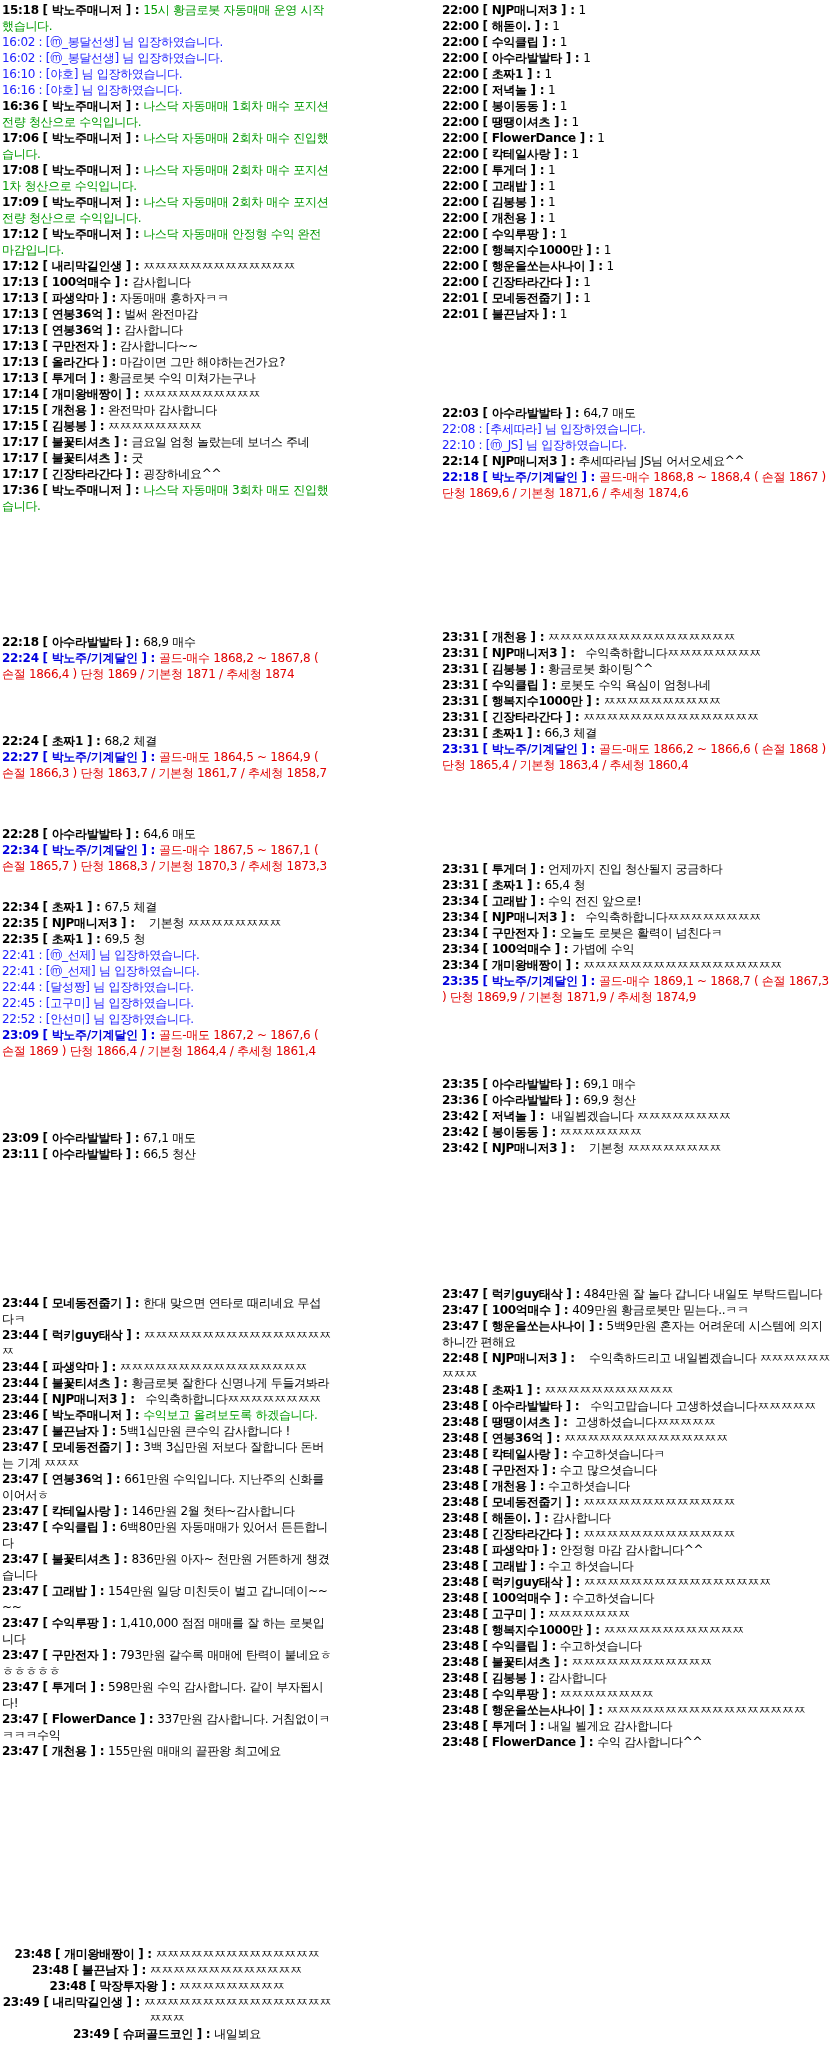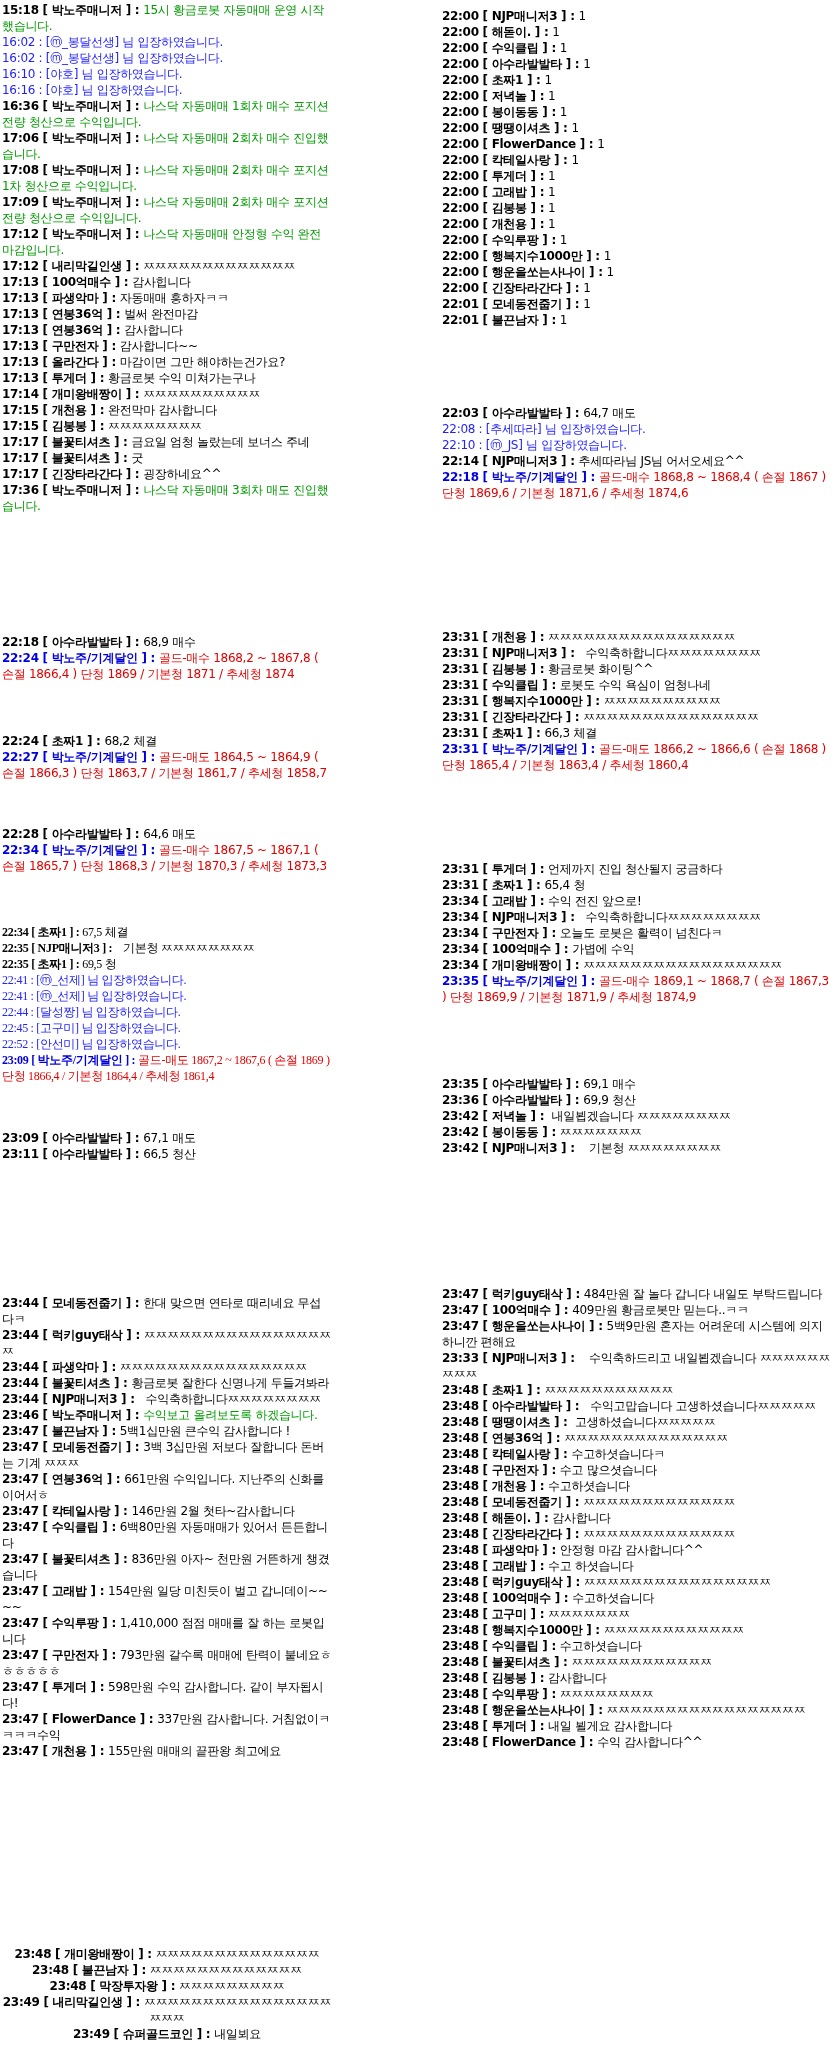--- a/index.html
+++ b/index.html
@@ -90,21 +90,21 @@
         <div class="msg"><span class="pfx bot">22:24 [ 박노주/기계달인 ] : </span><span class="body bot">골드-매수 1868,2 ~ 1867,8 ( 손절 1866,4 ) 단청 1869 / 기본청 1871 / 추세청 1874</span></div>
       </div>
       <div class="block" style="top: 733px;">
         <div class="msg"><span class="pfx user">22:24 [ 초짜1 ] : </span><span class="body user">68,2 체결</span></div>
         <div class="msg"><span class="pfx bot">22:27 [ 박노주/기계달인 ] : </span><span class="body bot">골드-매도 1864,5 ~ 1864,9 ( 손절 1866,3 ) 단청 1863,7 / 기본청 1861,7 / 추세청 1858,7</span></div>
       </div>
       <div class="block" style="top: 826px;">
         <div class="msg"><span class="pfx user">22:28 [ 아수라발발타 ] : </span><span class="body user">64,6 매도</span></div>
         <div class="msg"><span class="pfx bot">22:34 [ 박노주/기계달인 ] : </span><span class="body bot">골드-매수 1867,5 ~ 1867,1 ( 손절 1865,7 ) 단청 1868,3 / 기본청 1870,3 / 추세청 1873,3</span></div>
       </div>
-      <div class="block" style="top: 924px; font-family: Liberation Serif, serif;">
+      <div class="block" style="top: 899px;">
         <div class="msg"><span class="pfx user">22:34 [ 초짜1 ] : </span><span class="body user">67,5 체결</span></div>
         <div class="msg"><span class="pfx user">22:35 [ NJP매니저3 ] : </span><span class="body user">   기본청 ㅉㅉㅉㅉㅉㅉㅉㅉ</span></div>
         <div class="msg"><span class="pfx user">22:35 [ 초짜1 ] : </span><span class="body user">69,5 청</span></div>
         <div class="msg"><span class="enter">22:41 : [ⓜ_선제] 님 입장하였습니다.</span></div>
         <div class="msg"><span class="enter">22:41 : [ⓜ_선제] 님 입장하였습니다.</span></div>
         <div class="msg"><span class="enter">22:44 : [달성짱] 님 입장하였습니다.</span></div>
         <div class="msg"><span class="enter">22:45 : [고구미] 님 입장하였습니다.</span></div>
         <div class="msg"><span class="enter">22:52 : [안선미] 님 입장하였습니다.</span></div>
         <div class="msg"><span class="pfx bot">23:09 [ 박노주/기계달인 ] : </span><span class="body bot">골드-매도 1867,2 ~ 1867,6 ( 손절 1869 ) 단청 1866,4 / 기본청 1864,4 / 추세청 1861,4</span></div>
       </div>
@@ -134,21 +134,21 @@
       </div>
       <div class="block" style="top: 1946px; text-align: center;">
         <div class="msg"><span class="pfx user">23:48 [ 개미왕배짱이 ] : </span><span class="body user">ㅉㅉㅉㅉㅉㅉㅉㅉㅉㅉㅉㅉㅉㅉ</span></div>
         <div class="msg"><span class="pfx user">23:48 [ 불끈남자 ] : </span><span class="body user">ㅉㅉㅉㅉㅉㅉㅉㅉㅉㅉㅉㅉㅉ</span></div>
         <div class="msg"><span class="pfx user">23:48 [ 막장투자왕 ] : </span><span class="body user">ㅉㅉㅉㅉㅉㅉㅉㅉㅉ</span></div>
         <div class="msg"><span class="pfx user">23:49 [ 내리막길인생 ] : </span><span class="body user">ㅉㅉㅉㅉㅉㅉㅉㅉㅉㅉㅉㅉㅉㅉㅉㅉㅉㅉㅉ</span></div>
         <div class="msg"><span class="pfx user">23:49 [ 슈퍼골드코인 ] : </span><span class="body user">내일뵈요</span></div>
       </div>
     </div>
     <div class="col" style="left: 442px; width: 390px;">
-      <div class="block" style="top: 8px;">
+      <div class="block" style="top: 2px;">
         <div class="msg"><span class="pfx user">22:00 [ NJP매니저3 ] : </span><span class="body user">1</span></div>
         <div class="msg"><span class="pfx user">22:00 [ 해돋이. ] : </span><span class="body user">1</span></div>
         <div class="msg"><span class="pfx user">22:00 [ 수익클립 ] : </span><span class="body user">1</span></div>
         <div class="msg"><span class="pfx user">22:00 [ 아수라발발타 ] : </span><span class="body user">1</span></div>
         <div class="msg"><span class="pfx user">22:00 [ 초짜1 ] : </span><span class="body user">1</span></div>
         <div class="msg"><span class="pfx user">22:00 [ 저녁놀 ] : </span><span class="body user">1</span></div>
         <div class="msg"><span class="pfx user">22:00 [ 봉이동동 ] : </span><span class="body user">1</span></div>
         <div class="msg"><span class="pfx user">22:00 [ 땡땡이셔츠 ] : </span><span class="body user">1</span></div>
         <div class="msg"><span class="pfx user">22:00 [ FlowerDance ] : </span><span class="body user">1</span></div>
         <div class="msg"><span class="pfx user">22:00 [ 칵테일사랑 ] : </span><span class="body user">1</span></div>
@@ -194,21 +194,21 @@
         <div class="msg"><span class="pfx user">23:35 [ 아수라발발타 ] : </span><span class="body user">69,1 매수</span></div>
         <div class="msg"><span class="pfx user">23:36 [ 아수라발발타 ] : </span><span class="body user">69,9 청산</span></div>
         <div class="msg"><span class="pfx user">23:42 [ 저녁놀 ] : </span><span class="body user"> 내일뵙겠습니다 ㅉㅉㅉㅉㅉㅉㅉㅉ</span></div>
         <div class="msg"><span class="pfx user">23:42 [ 봉이동동 ] : </span><span class="body user">ㅉㅉㅉㅉㅉㅉㅉ</span></div>
         <div class="msg"><span class="pfx user">23:42 [ NJP매니저3 ] : </span><span class="body user">   기본청 ㅉㅉㅉㅉㅉㅉㅉㅉ</span></div>
       </div>
       <div class="block" style="top: 1286px;">
         <div class="msg"><span class="pfx user">23:47 [ 럭키guy태삭 ] : </span><span class="body user">484만원 잘 놀다 갑니다 내일도 부탁드립니다</span></div>
         <div class="msg"><span class="pfx user">23:47 [ 100억매수 ] : </span><span class="body user">409만원 황금로봇만 믿는다..ㅋㅋ</span></div>
         <div class="msg"><span class="pfx user">23:47 [ 행운을쏘는사나이 ] : </span><span class="body user">5백9만원 혼자는 어려운데 시스템에 의지하니깐 편해요</span></div>
-        <div class="msg"><span class="pfx user">23:33 [ NJP매니저3 ] : </span><span class="body user">   수익축하드리고 내일뵙겠습니다 ㅉㅉㅉㅉㅉㅉㅉㅉㅉ</span></div>
+        <div class="msg"><span class="pfx user">22:48 [ NJP매니저3 ] : </span><span class="body user">   수익축하드리고 내일뵙겠습니다 ㅉㅉㅉㅉㅉㅉㅉㅉㅉ</span></div>
         <div class="msg"><span class="pfx user">23:48 [ 초짜1 ] : </span><span class="body user">ㅉㅉㅉㅉㅉㅉㅉㅉㅉㅉㅉ</span></div>
         <div class="msg"><span class="pfx user">23:48 [ 아수라발발타 ] : </span><span class="body user">  수익고맙습니다 고생하셨습니다ㅉㅉㅉㅉㅉ</span></div>
         <div class="msg"><span class="pfx user">23:48 [ 땡땡이셔츠 ] : </span><span class="body user"> 고생하셨습니다ㅉㅉㅉㅉㅉ</span></div>
         <div class="msg"><span class="pfx user">23:48 [ 연봉36억 ] : </span><span class="body user">ㅉㅉㅉㅉㅉㅉㅉㅉㅉㅉㅉㅉㅉㅉ</span></div>
         <div class="msg"><span class="pfx user">23:48 [ 칵테일사랑 ] : </span><span class="body user">수고하셧습니다ㅋ</span></div>
         <div class="msg"><span class="pfx user">23:48 [ 구만전자 ] : </span><span class="body user">수고 많으셧습니다</span></div>
         <div class="msg"><span class="pfx user">23:48 [ 개천용 ] : </span><span class="body user">수고하셧습니다</span></div>
         <div class="msg"><span class="pfx user">23:48 [ 모네동전줍기 ] : </span><span class="body user">ㅉㅉㅉㅉㅉㅉㅉㅉㅉㅉㅉㅉㅉ</span></div>
         <div class="msg"><span class="pfx user">23:48 [ 해돋이. ] : </span><span class="body user">감사합니다</span></div>
         <div class="msg"><span class="pfx user">23:48 [ 긴장타라간다 ] : </span><span class="body user">ㅉㅉㅉㅉㅉㅉㅉㅉㅉㅉㅉㅉㅉ</span></div>

